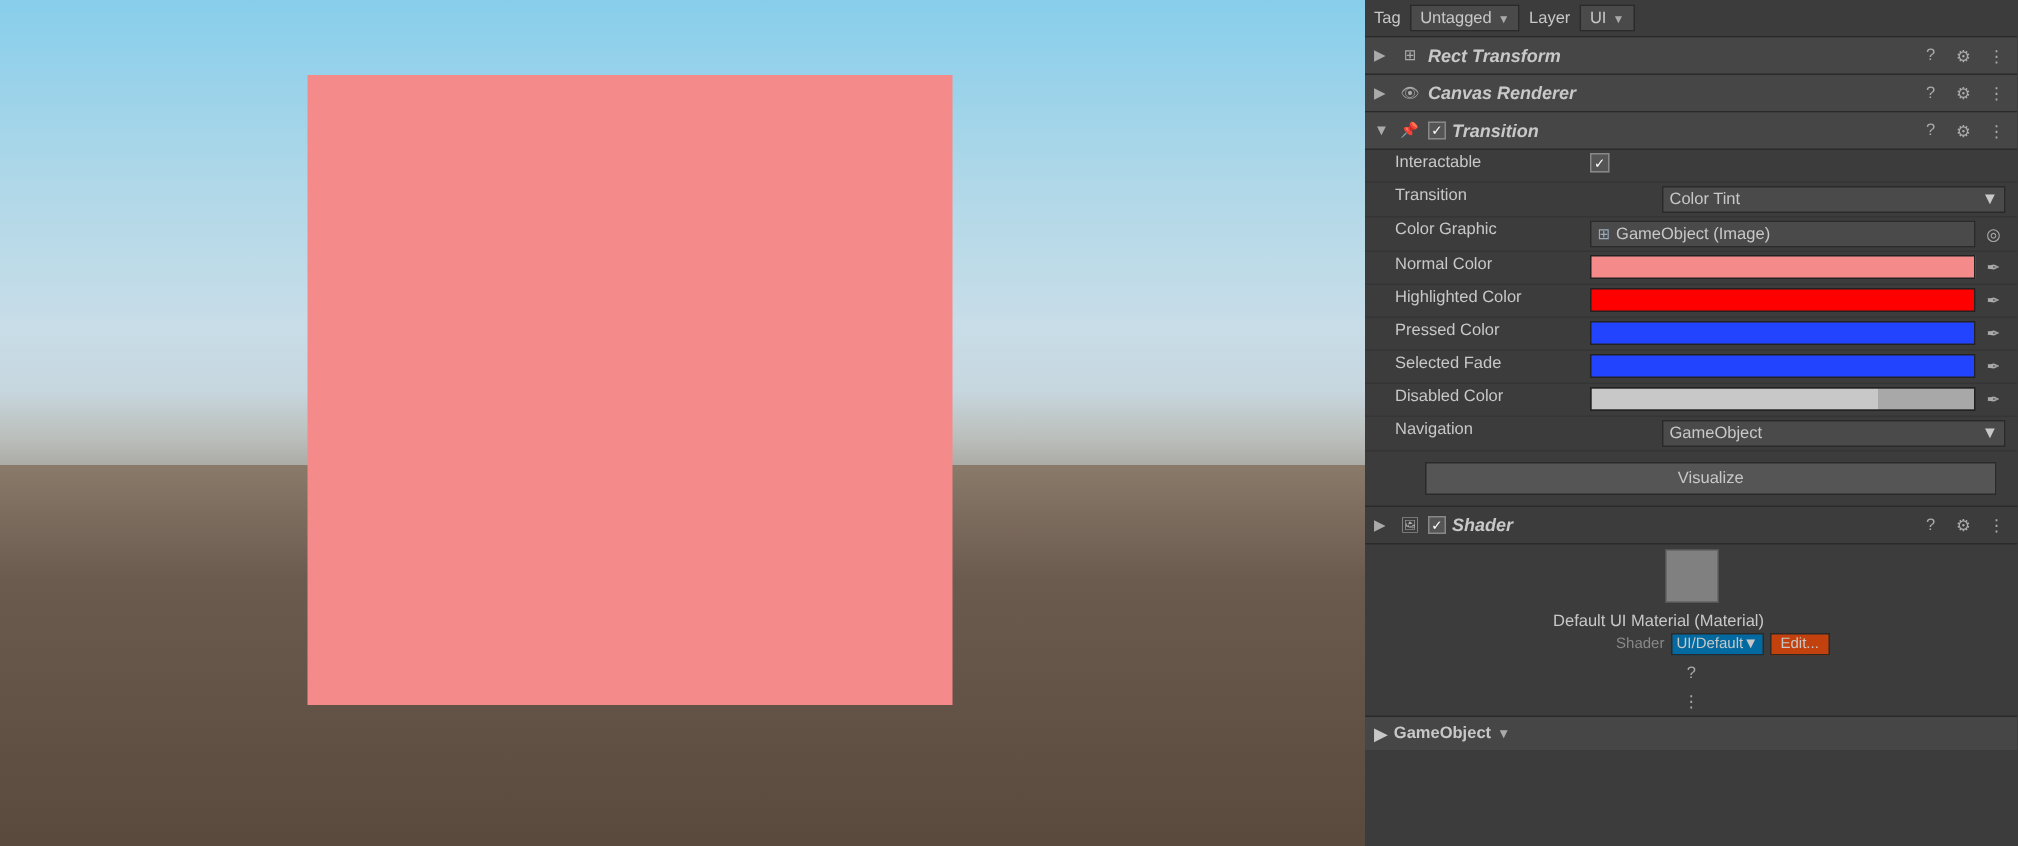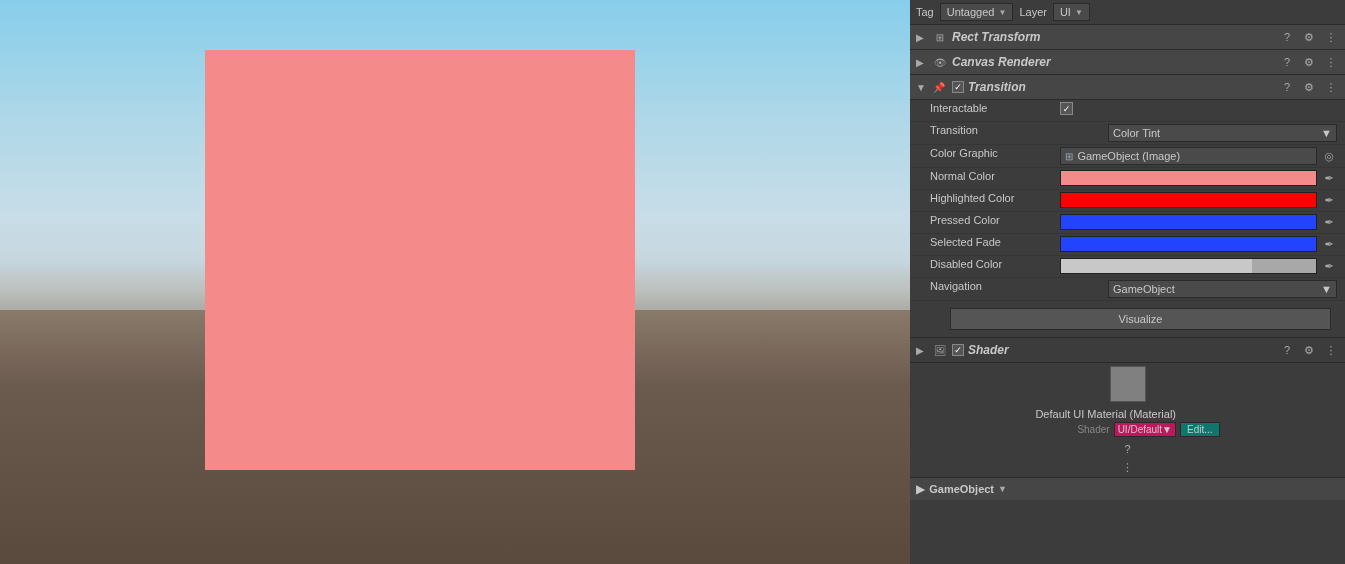--- a/index.html
+++ b/index.html
@@ -378,33 +378,33 @@
     }
 
     .shader-label {
       color: #888;
       font-size: 10px;
       margin-left: 42px;
     }
 
     .shader-dropdown {
       flex: 1;
-      background: #be185d;
+      background: #0369a1;
       border: 1px solid #2a2a2a;
       color: #c8c8c8;
       font-size: 10px;
       padding: 1px 3px;
       display: flex;
       align-items: center;
       justify-content: space-between;
       cursor: pointer;
     }
 
     .edit-btn {
-      background: #0f766e;
+      background: #c2410c;
       border: 1px solid #2a2a2a;
       color: #c8c8c8;
       font-size: 10px;
       padding: 1px 6px;
       cursor: pointer;
     }
 
     .mat-icon-btn {
       color: #aaa;
       font-size: 11px;

